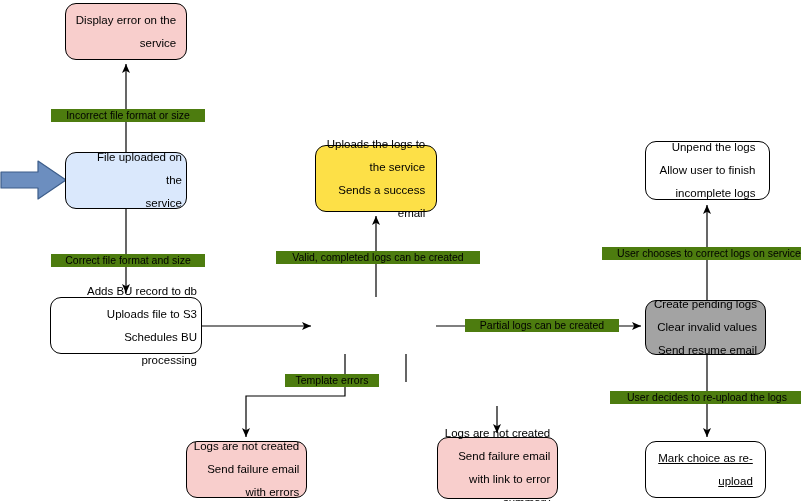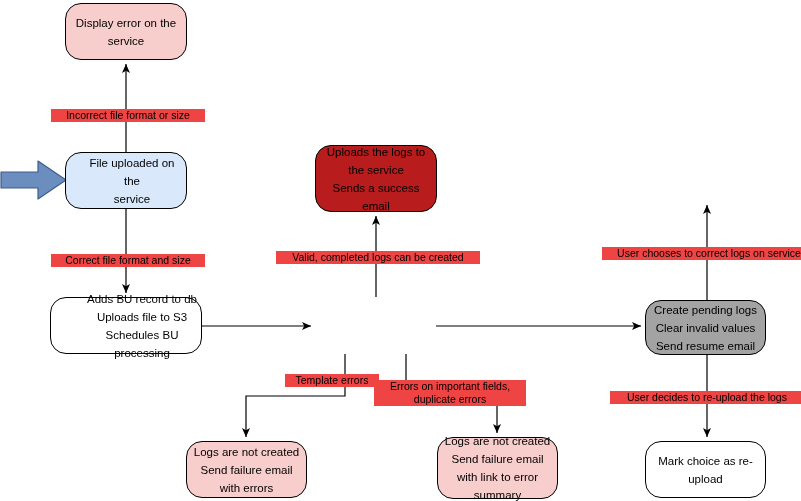--- a/index.html
+++ b/index.html
@@ -23,40 +23,40 @@
     left: 0;
     top: 0;
     width: 801px;
     height: 501px;
     pointer-events: none;
   }
   .node {
     position: absolute;
     box-sizing: border-box;
     border: 1px solid #000000;
-    border-radius: 16px;
+    border-radius: 11px;
     display: flex;
     align-items: center;
     justify-content: center;
-    text-align: center;
+    text-align: right;
     font-size: 11.5px;
-    line-height: 18px;
+    line-height: 23px;
     color: #000000;
     padding: 2px 4px;
     white-space: pre-line;
     background: #ffffff;
   }
   .edge-label {
     position: absolute;
     font-size: 10.5px;
     line-height: 13px;
     color: #000000;
     text-align: center;
     white-space: pre-line;
-    background: #ef4444;
+    background: #4d7c0f;
     padding: 0 2px;
   }
 </style>
 </head>
 <body>
 
 <div id="canvas">
 
   <svg id="edge-layer" viewBox="0 0 801 501" width="801" height="501" xmlns="http://www.w3.org/2000/svg">
     <defs>
@@ -109,52 +109,54 @@
   <div class="node" style="left:65px; top:3px; width:122px; height:57px; background:#f8cecc;">Display error on the
 service</div>
 
   <div class="node" style="left:65px; top:152px; width:122px; height:57px; background:#dae8fc;padding-left:16px;">File uploaded on the
 service</div>
 
   <div class="node" style="left:50px; top:297px; width:152px; height:57px; background:#ffffff;padding-left:36px;">Adds BU record to db
 Uploads file to S3
 Schedules BU processing</div>
 
-  <div class="node" style="left:315px; top:145px; width:122px; height:67px; background:#b91c1c;">Uploads the logs to
+  <div class="node" style="left:315px; top:145px; width:122px; height:67px; background:#fde047;">Uploads the logs to
 the service
 Sends a success
 email</div>
 
 
+  <div class="node" style="left:645px; top:141px; width:125px; height:59px; background:#ffffff;">Unpend the logs
+Allow user to finish
+incomplete logs</div>
 
   <div class="node" style="left:645px; top:300px; width:121px; height:55px; background:#a3a3a3;">Create pending logs
 Clear invalid values
 Send resume email</div>
 
   <div class="node" style="left:186px; top:441px; width:121px; height:57px; background:#f8cecc;">Logs are not created
 Send failure email
 with errors</div>
 
   <div class="node" style="left:437px; top:437px; width:121px; height:62px; background:#f8cecc;">Logs are not created
 Send failure email
 with link to error
 summary</div>
 
-  <div class="node" style="left:645px; top:441px; width:121px; height:57px; background:#ffffff;">Mark choice as re-
+  <div class="node" style="left:645px; top:441px; width:121px; height:57px; background:#ffffff;text-decoration:underline;">Mark choice as re-
 upload</div>
 
   <div class="edge-label" style="left:51px; top:109px; width:150px;">Incorrect file format or size</div>
 
   <div class="edge-label" style="left:276px; top:251px; width:200px;">Valid, completed logs can be created</div>
 
   <div class="edge-label" style="left:51px; top:254px; width:150px;">Correct file format and size</div>
 
+  <div class="edge-label" style="left:465px; top:319px; width:150px;">Partial logs can be created</div>
 
   <div class="edge-label" style="left:602px; top:247px; width:210px;">User chooses to correct logs on service</div>
 
   <div class="edge-label" style="left:285px; top:374px; width:90px;">Template errors</div>
 
-  <div class="edge-label" style="left:374px; top:380px; width:148px;">Errors on important fields,
-duplicate errors</div>
 
   <div class="edge-label" style="left:610px; top:391px; width:190px;">User decides to re-upload the logs</div>
 
 </div>
 
 </body></html>

